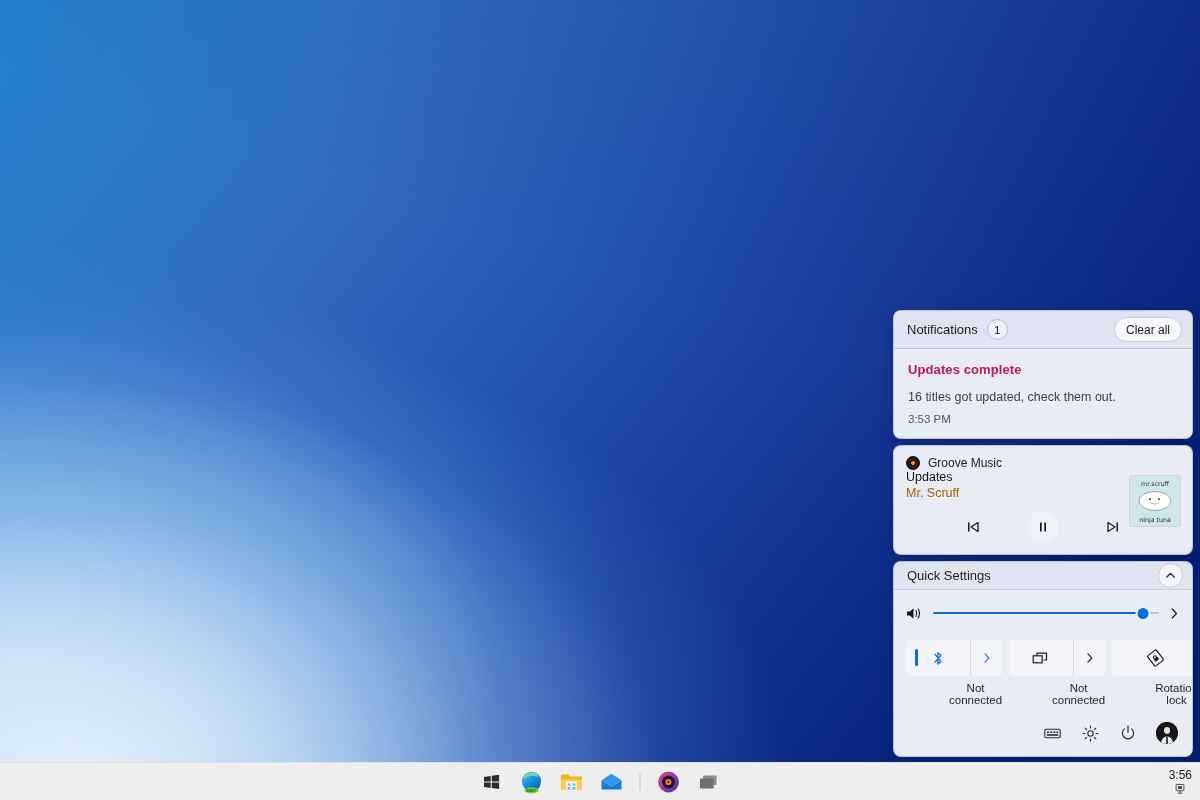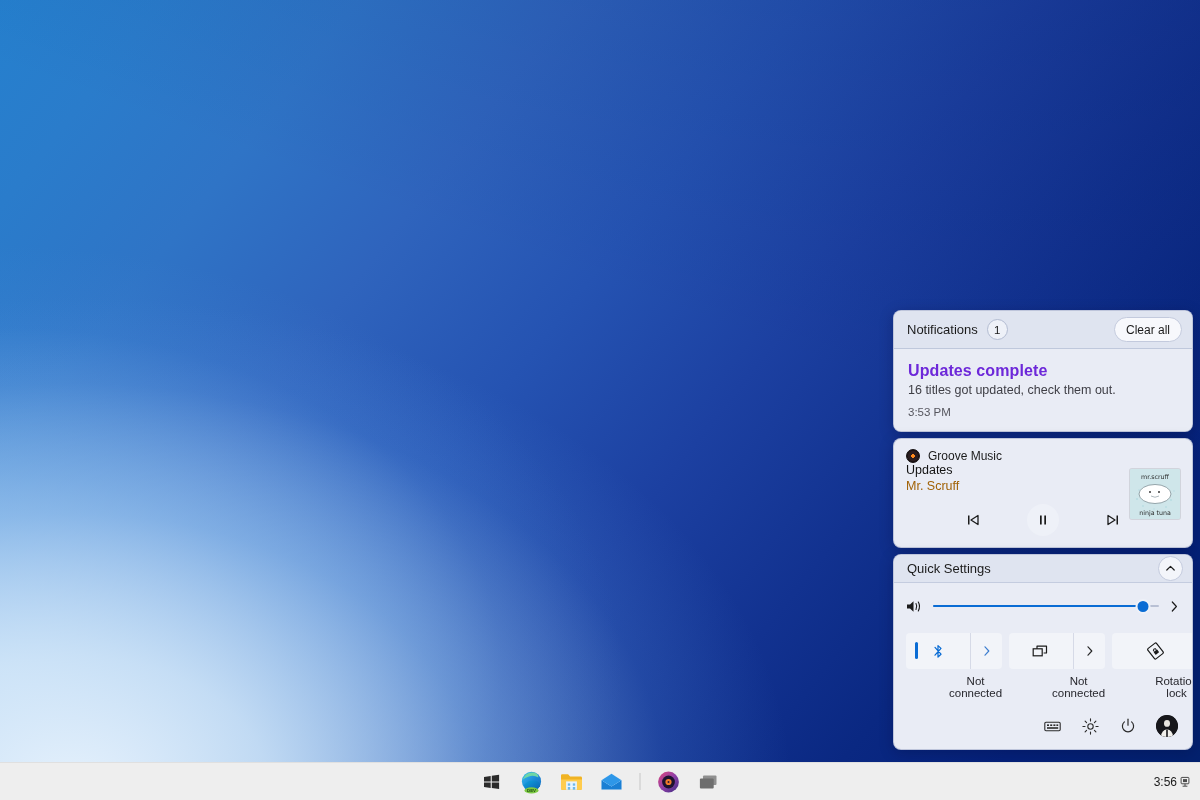--- a/index.html
+++ b/index.html
@@ -55,21 +55,21 @@
   .clear-all {
     margin-left:auto; height:25px; padding:0 11px;
     border-radius:13px; background:#f7f8fc;
     border:1px solid #c3cadd;
     display:flex; align-items:center; font-size:12px; color:#1b1b1b;
     cursor:default;
   }
 
   
   .notif-body { padding:13px 14px 13px 14px; background:#e9ecf5; }
-  .notif-h { font-size:16px; font-weight:bold; color:#6d28d9; margin-bottom:3px; letter-spacing:.1px; }
+  .notif-h { font-size:13px; font-weight:bold; color:#be185d; margin-bottom:13px; letter-spacing:.1px; }
   .notif-p { font-size:12.5px; color:#3e3e45; margin-bottom:9px; }
   .notif-t { font-size:11.5px; color:#56565e; }
 
   
   .media { padding:10px 12px 8px 12px; position:relative; min-height:108px; }
   .media-app { display:flex; align-items:flex-start; gap:8px; }
   .vinyl {
     width:14px; height:14px; border-radius:50%;
     background:radial-gradient(circle at 50% 50%, #ff8a1e 0 22%, #2a1d1f 23% 60%, #1b1315 61% 100%);
     border:1px solid #120c0d;
@@ -158,21 +158,21 @@
     position:absolute; left:50%; transform:translateX(-50%);
     display:flex; align-items:center; gap:16px; height:38px;
   }
   .tb-btn {
     width:24px; height:24px; display:flex; align-items:center; justify-content:center;
     cursor:default; position:relative;
   }
   .tb-sep { width:1px; height:17px; background:#c6c6c6; }
   #tray {
     position:absolute; right:8px; top:0; height:38px;
-    display:flex; flex-direction:row; align-items:center; justify-content:center; gap:1px;
+    display:flex; flex-direction:column; align-items:center; justify-content:center; gap:1px;
   }
   .clock { font-size:12px; color:#1b1b1b; line-height:13px; }
   .tray-icon { width:14px; height:13px; display:flex; align-items:center; justify-content:center; }
 </style>
 </head>
 <body>
 
 <div id="desktop"></div>
 
 <div id="flyout">

